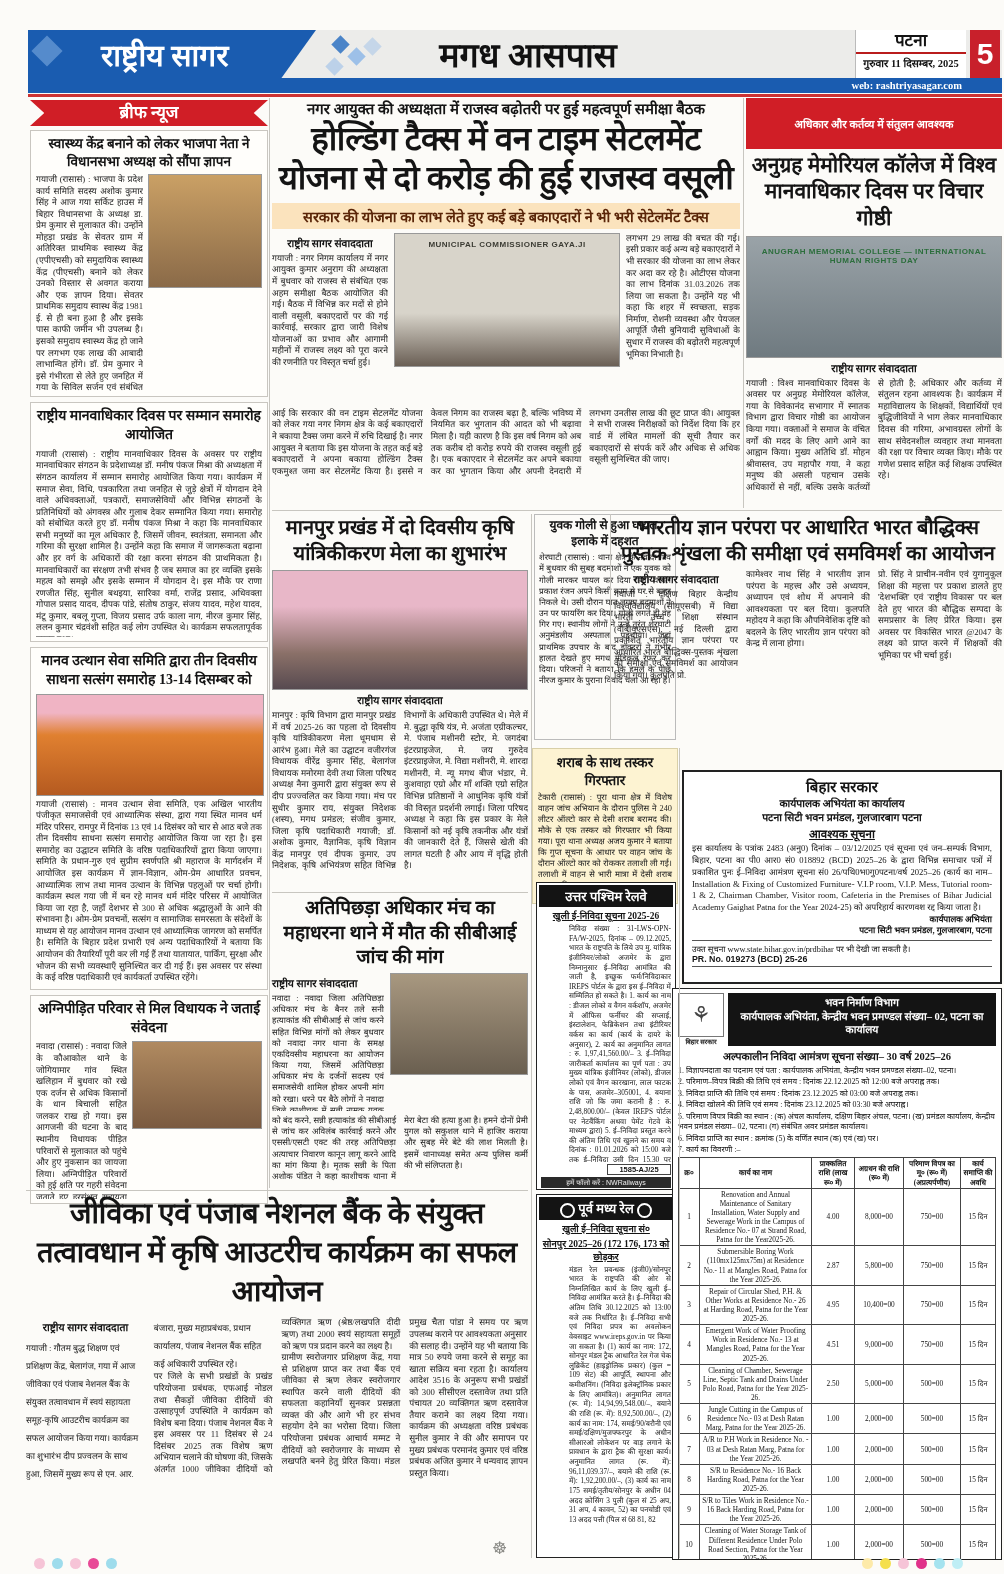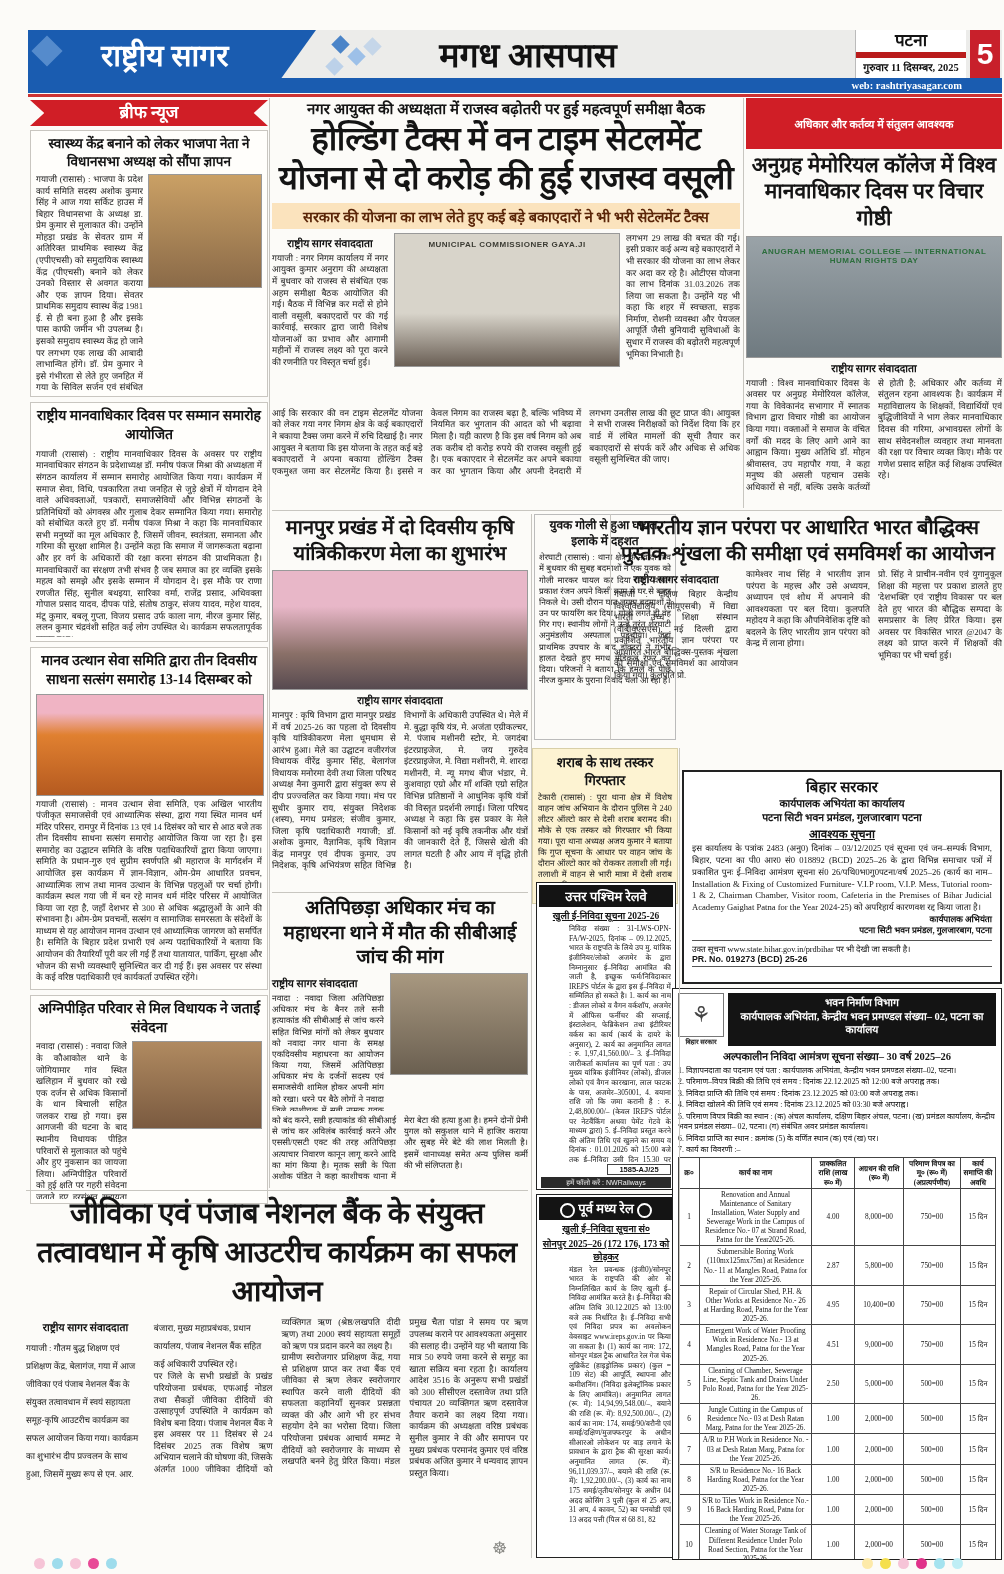--- a/index.html
+++ b/index.html
@@ -8,21 +8,21 @@
   
   .masthead{position:absolute;left:28px;top:30px;width:974px;height:48px;background:#ececea;}
   .brand{position:absolute;left:0;top:0;width:288px;height:48px;background:#1a5cb0;
          clip-path:polygon(0 0,100% 0,88% 100%,0 100%);display:flex;align-items:center;}
   .brand-txt{color:#fff;font-weight:bold;font-size:30px;padding-left:38px;white-space:nowrap;margin-left:35px;}
   .brand-dia{position:absolute;left:8px;top:10px;width:22px;height:22px;background:#6f9fd8;transform:rotate(45deg);opacity:.7;}
   .mid-dia{position:absolute;width:13px;height:13px;background:#9dc0e8;transform:rotate(45deg);}
   .section-title{position:absolute;left:300px;top:0;width:400px;height:48px;display:flex;align-items:center;justify-content:center;
                  font-size:34px;font-weight:bold;color:#111;}
   .mast-right{position:absolute;right:36px;top:0;width:110px;height:48px;text-align:center;background:#fff;border-left:1px solid #bbb;}
-  .mast-city{font-weight:bold;font-size:17px;line-height:22px;border-bottom:6px solid #b91c1c;}
+  .mast-city{font-weight:bold;font-size:17px;line-height:22px;border-bottom:2px solid #b91c1c;}
   .mast-date{font-size:10.5px;font-weight:bold;line-height:20px;}
   .pageno{position:absolute;right:2px;top:0;width:30px;height:48px;background:#c8202b;color:#fff;
           font-weight:bold;font-size:30px;display:flex;align-items:center;justify-content:center;font-family:"Liberation Sans",sans-serif;}
   .webstrip{position:absolute;left:28px;top:78px;width:974px;height:15px;background:#1a5cb0;color:#fff;
             font-size:10.5px;font-weight:bold;text-align:right;line-height:15px;padding-right:40px;box-sizing:border-box;
             font-family:Liberation Serif, serif;}
   .redline{position:absolute;left:28px;top:94px;width:974px;height:3px;background:#c33;}
   
   .vline{position:absolute;width:1px;background:#c8c6c0;}
   .hline{position:absolute;height:1px;background:#c8c6c0;}

